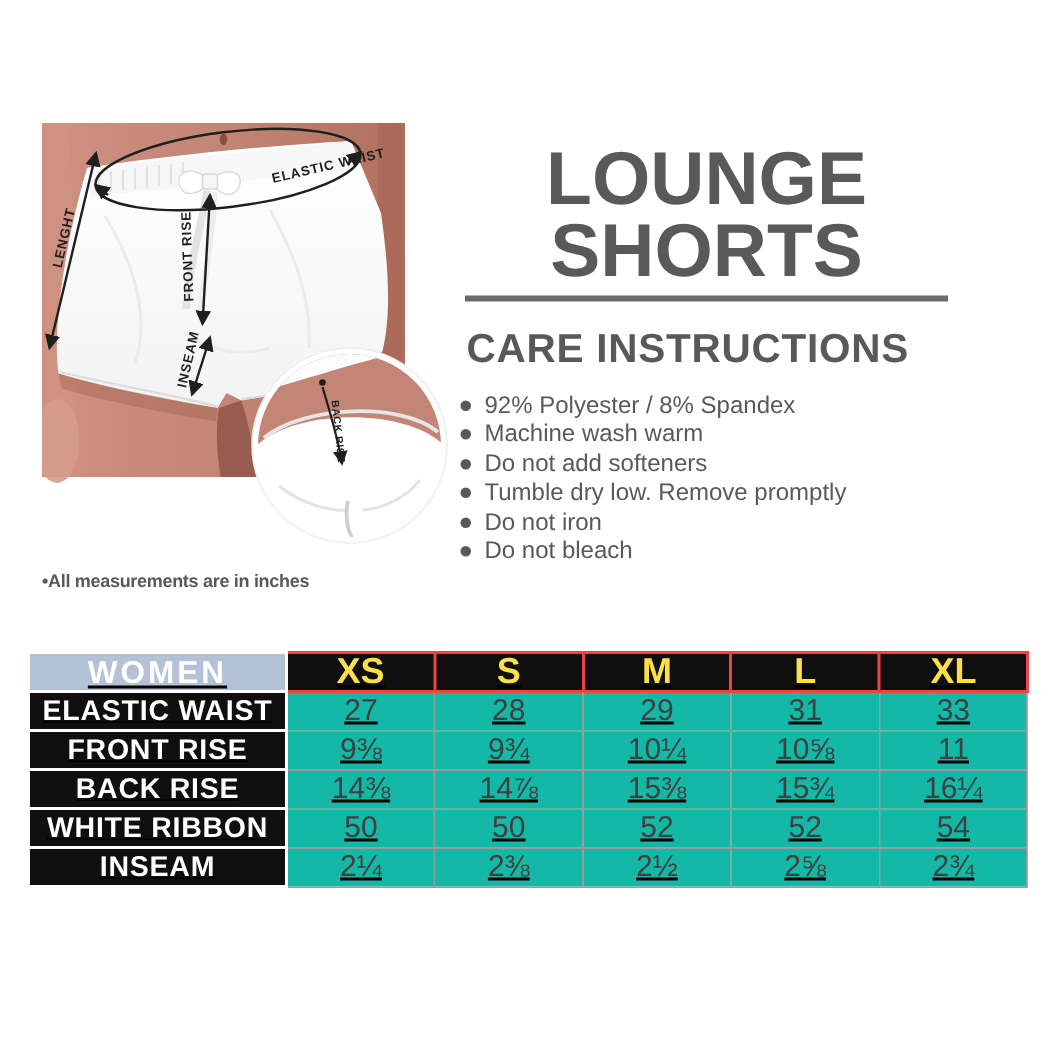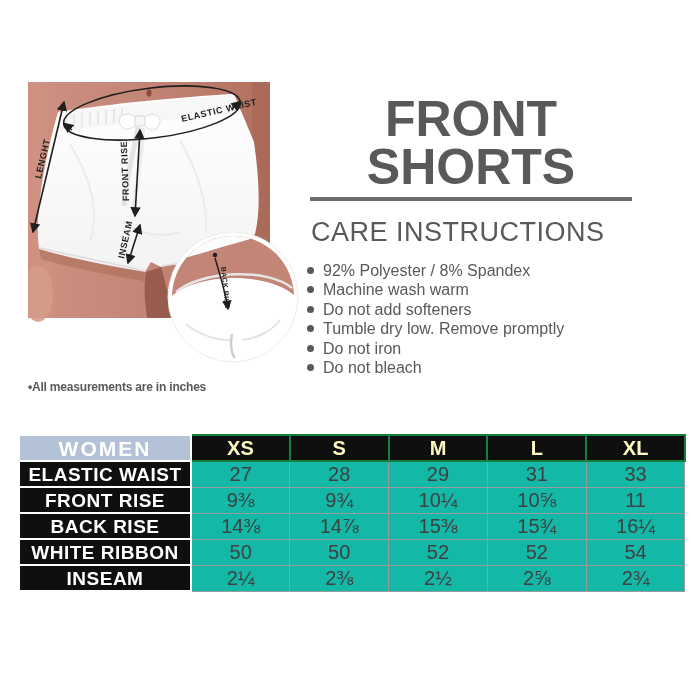--- a/index.html
+++ b/index.html
@@ -18,37 +18,37 @@
   
   .photo-svg{position:absolute;left:28px;top:82px;}
 
   .footnote{position:absolute;left:28px;top:380px;width:266px;text-align:left;
     font-size:12px;font-weight:bold;color:var(--text-gray);letter-spacing:-0.2px;}
 
   
   .title-block{position:absolute;left:310px;top:95px;width:322px;text-align:center;
     color:var(--text-gray);font-weight:bold;font-size:50px;line-height:48px;letter-spacing:0px;}
   .divider{position:absolute;left:310px;top:197px;width:322px;height:4px;background:var(--divider);}
-  .care-heading{position:absolute;left:311px;top:216px;font-size:27px;font-weight:normal;
+  .care-heading{position:absolute;left:311px;top:216px;font-size:27px;font-weight:bold;
     color:var(--text-gray);letter-spacing:0.5px;line-height:32px;}
   .care-list{position:absolute;left:307px;top:261px;list-style:none;}
   .care-list li{display:flex;align-items:flex-start;font-size:16px;line-height:19.4px;
     color:var(--text-gray);}
   .care-list .dot{width:7px;height:7px;border-radius:50%;background:var(--text-gray);
     margin:6px 9px 0 0;flex:0 0 auto;}
 
   
   .size-table{position:absolute;left:18px;top:434px;width:666px;border-collapse:collapse;
-    table-layout:fixed;}
+    table-layout:fixed;text-decoration:underline;}
   .size-table th,.size-table td{height:26px;padding:0;text-align:center;vertical-align:middle;
     line-height:1;}
   .size-table .corner{background:var(--women-blue);color:#fff;font-weight:bold;font-size:21px;
     letter-spacing:2px;border:2px solid #fff;}
-  .size-table .size-h{background:var(--table-black);color:#fef9c3;font-weight:bold;font-size:20px;
-    border:2px solid #15803d;}
+  .size-table .size-h{background:var(--table-black);color:#fde047;font-weight:bold;font-size:24px;
+    border:2px solid #ef4444;}
   .size-table .rlabel{background:var(--table-black);color:#fff;font-weight:bold;font-size:19px;
     letter-spacing:0.5px;border:2px solid #fff;}
   .size-table .val{background:#14b8a6;color:var(--value-text);font-size:20px;
     border:1px solid #9a9a9a;}
 
   
   .ann-label{font-family:"Liberation Sans",sans-serif;font-size:9px;font-weight:bold;
     letter-spacing:0.6px;fill:var(--annotation);}
   .ann-label-small{font-family:"Liberation Sans",sans-serif;font-size:7px;font-weight:bold;
     letter-spacing:0.4px;fill:var(--annotation);}
@@ -130,21 +130,21 @@
         <circle cx="187" cy="173" r="2.2" fill="var(--annotation)"></circle>
         <path d="M187,176 C193,196 198,213 200,227" stroke="var(--annotation)" stroke-width="1.5" fill="none" marker-end="url(#arw)"></path>
         <text class="ann-label-small" transform="translate(193,185) rotate(84)">BACK RISE</text>
       </g>
     </g>
   </svg>
 
   <div class="footnote">•All measurements are in inches</div>
 
   <div class="title-block">
-    <div>FRONT</div>
+    <div>LOUNGE</div>
     <div>SHORTS</div>
   </div>
   <div class="divider"></div>
 
   <div class="care-heading">CARE INSTRUCTIONS</div>
   <ul class="care-list">
     <li>
         <span class="dot"></span>
         <span>92% Polyester / 8% Spandex</span>
       </li>

